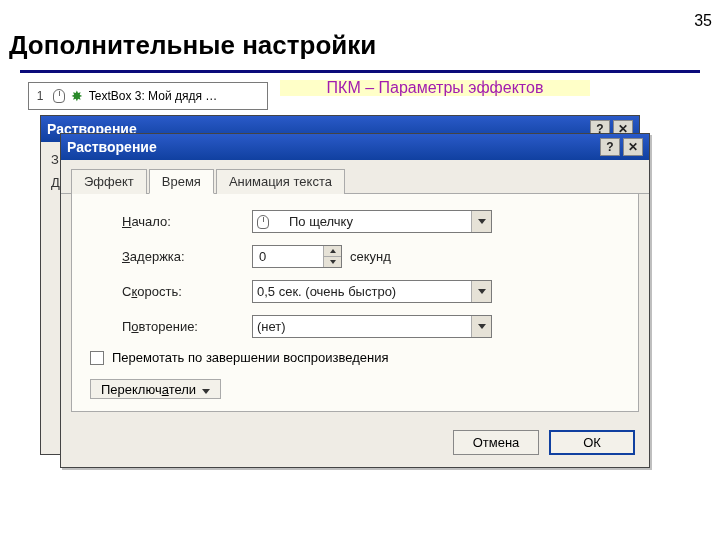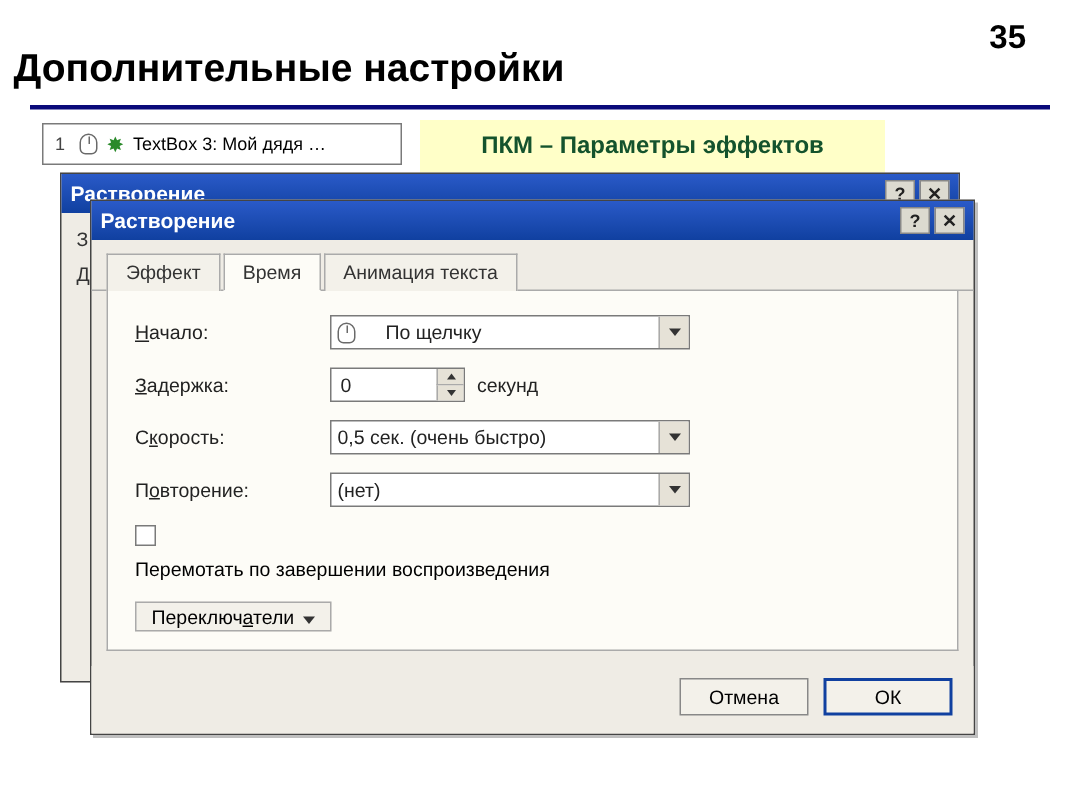--- a/index.html
+++ b/index.html
@@ -9,23 +9,23 @@
     height: 540px;
     background: #fff;
     font-family: Tahoma, Arial, sans-serif;
     font-size: 13px;
     position: relative;
     overflow: hidden;
   }
   .page-number {
     position: absolute;
     top: 12px;
-    right: 36px;
-    font-size: 22px;
-    font-weight: bold;
+    right: 8px;
+    font-size: 16px;
+    font-weight: normal;
   }
   .page-title {
     position: absolute;
     top: 30px;
     left: 9px;
     font-size: 26px;
     font-weight: bold;
     color: #000;
   }
   .title-underline {
@@ -71,28 +71,27 @@
   .icon-star {
     color: #2a8a2a;
     font-size: 14px;
     line-height: 1;
   }
   .callout {
     position: absolute;
     top: 80px;
     left: 280px;
     width: 310px;
-    height: 36px;
+    height: 16px;
     background: #ffffc8;
     display: flex;
     align-items: center;
     justify-content: center;
     font-size: 16px;
-    color: #14532d;
-    font-weight: bold;
+    color: #a21caf;
   }
   
   .back-dialog {
     position: absolute;
     top: 115px;
     left: 40px;
     width: 600px;
     height: 340px;
     background: #efece5;
     border: 1px solid #444;
@@ -167,20 +166,21 @@
   }
   .form-row {
     display: flex;
     align-items: center;
     margin-bottom: 12px;
     font-size: 13px;
     color: #222;
   }
   .form-row .label {
     width: 130px;
+    margin-left: 32px;
   }
   .accel { text-decoration: underline; }
   .combo {
     flex: 0 0 240px;
     height: 23px;
     border: 1px solid #7a7a7a;
     background: #fff;
     display: flex;
     align-items: center;
     padding: 0 4px;
@@ -232,25 +232,24 @@
   .spinner .spin div::after {
     content: "";
     border-left: 3px solid transparent;
     border-right: 3px solid transparent;
   }
   .spinner .spin div:first-child::after { border-bottom: 4px solid #333; }
   .spinner .spin div:last-child::after { border-top: 4px solid #333; }
   .unit { margin-left: 8px; }
   .check-row {
     display: flex;
-    align-items: flex-start;
+    align-items: center;
     gap: 8px;
     margin-bottom: 14px;
     font-size: 13px;
-    flex-direction: column;
   }
   .chk {
     width: 14px; height: 14px;
     border: 1px solid #7a7a7a;
     background: #fff;
   }
   .toggle-btn {
     display: inline-flex;
     align-items: center;
     gap: 6px;

